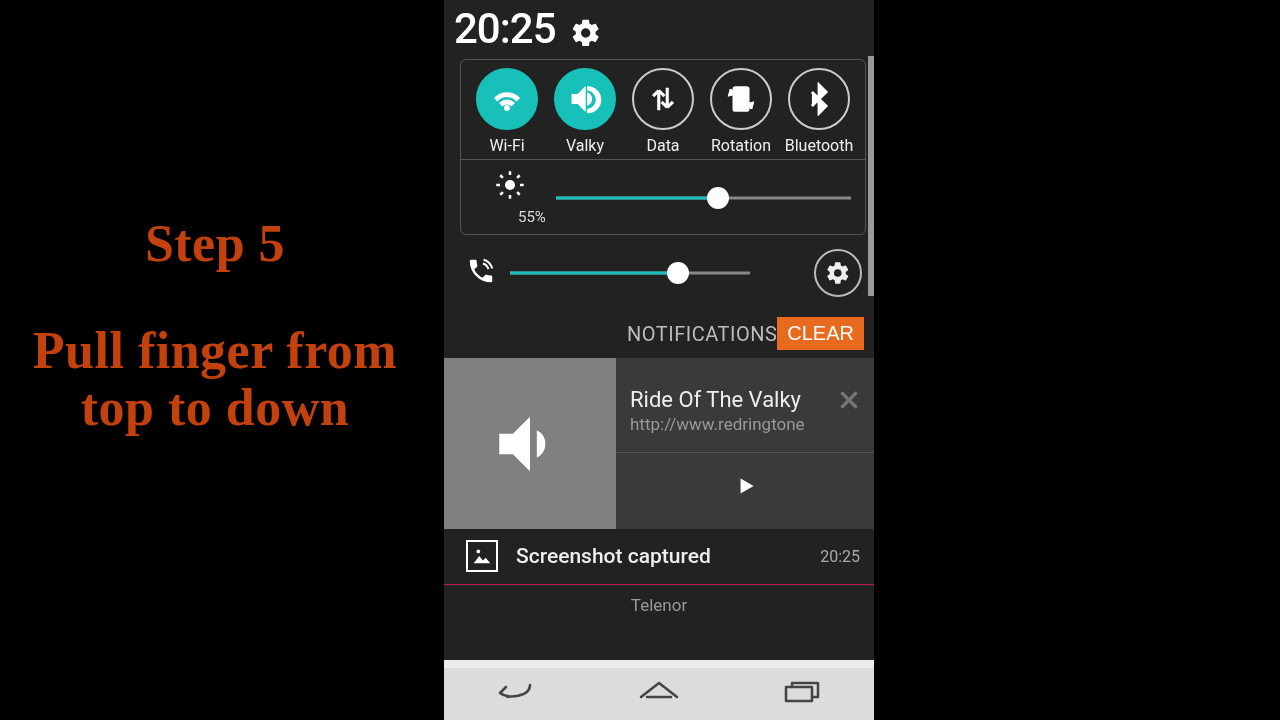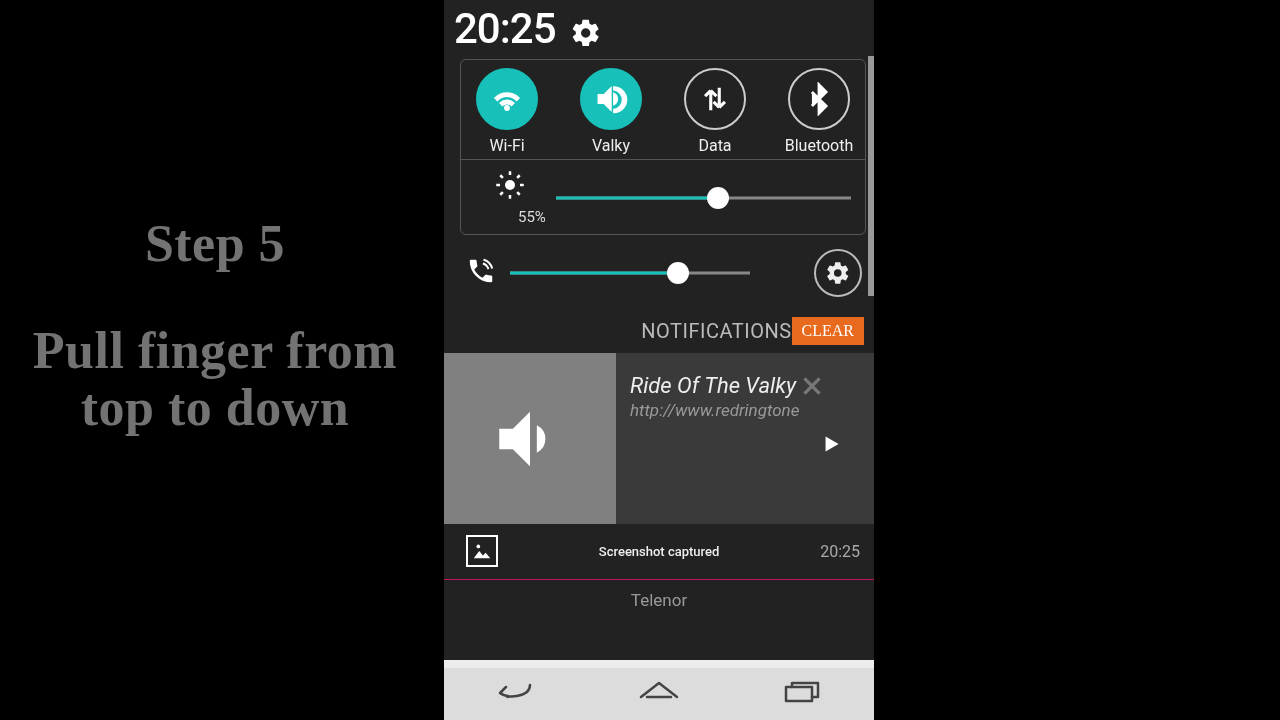--- a/index.html
+++ b/index.html
@@ -7,21 +7,21 @@
     width: 1280px; height: 720px;
     background: #000;
     font-family: Roboto, "Helvetica Neue", Arial, sans-serif;
     overflow: hidden;
     position: relative;
   }
   .instruction {
     position: absolute;
     left: 20px; top: 215px;
     width: 390px;
-    color: #737373;
+    color: #c2410c;
     text-align: center;
     font-family: "Brush Script MT", cursive;
     font-weight: 800;
     font-size: 52px;
     line-height: 1.1;
     letter-spacing: 0.5px;
     text-shadow: 2px 2px 0 #000;
   }
   .instruction .title { margin-bottom: 50px; }
 
@@ -104,57 +104,56 @@
     margin-left: auto; cursor: pointer;
   }
   .ring-settings svg { width: 26px; height: 26px; fill: #eee; }
 
   .notif-header {
     display: flex; align-items: center; justify-content: flex-end;
     padding: 10px 10px 8px 10px;
   }
   .notif-title { color: #bbb; font-size: 20px; letter-spacing: 0.5px; }
   .clear-btn {
-    background: #e86a1e; color: #fff; font-size: 16px;
+    background: #e86a1e; color: #fff; font-size: 20px;
     padding: 5px 10px; border: none; cursor: pointer;
     text-transform: uppercase;
-    font-family: Liberation Serif, serif;
   }
 
   .media-notif {
     display: flex; background: #3a3a3a; border-bottom: 1px solid #222;
     height: 172px;
   }
   .album-art {
     width: 172px; background: #808080;
     display: flex; align-items: center; justify-content: center;
   }
   .album-art svg { width: 82px; height: 82px; fill: #fff; }
-  .media-body { flex: 1; padding: 20px 12px 10px 14px; position: relative; display: flex; flex-direction: row; font-style: italic; }
+  .media-body { flex: 1; padding: 29px 12px 10px 14px; position: relative; display: flex; flex-direction: column; }
   .media-head { display: flex; }
   .media-text { flex: 1; overflow: hidden; white-space: nowrap; }
   .media-title { color: #eee; font-size: 22px; }
   .media-sub { color: #999; font-size: 17px; margin-top: 2px; }
   .media-close { width: 26px; height: 26px; cursor: pointer; }
   .media-close svg { width: 100%; height: 100%; stroke: #777; stroke-width: 3; }
   .divider { height: 1px; background: #555; margin: 18px -12px 0 -14px; }
   .media-play { flex: 1; display: flex; align-items: center; justify-content: center; }
   .media-play svg { width: 26px; height: 26px; fill: #fff; cursor: pointer; }
 
   .ss-notif {
     display: flex; align-items: center; gap: 18px;
     padding: 10px 14px 6px 22px;
   }
   .ss-thumb {
     width: 32px; height: 32px; border: 2px solid #fff;
     display: flex; align-items: flex-end; justify-content: center;
     padding: 3px;
   }
   .ss-thumb svg { width: 100%; height: 100%; fill: #fff; }
-  .ss-title { color: #eee; font-size: 13px; flex: 1; font-weight: 500; text-align: center; }
+  .ss-title { color: #eee; font-size: 21px; flex: 1; font-weight: 500; }
   .ss-time { color: #aaa; font-size: 16px; }
 
   .carrier {
     text-align: center; color: #999; font-size: 17px;
     padding: 10px 0 4px; border-top: 1px solid #be185d; margin-top: 6px;
   }
 
   .white-strip {
     position: absolute; left: 0; right: 0; bottom: 52px; height: 8px;
     background: #ececec;
@@ -210,20 +209,30 @@
           </div>
           <div class="toggle-label">Valky</div>
         </div>
         <div class="toggle">
           <div class="toggle-circle">
             <svg viewBox="0 0 24 24" fill="none" stroke-width="2.2">
               <path d="M9 20V6M9 6l-4 4M9 6l4 4M15 4v14M15 18l4-4M15 18l-4-4"></path>
             </svg>
           </div>
           <div class="toggle-label">Data</div>
+        </div>
+        <div class="toggle">
+          <div class="toggle-circle">
+            <svg viewBox="0 0 24 24" fill="none" stroke-width="2">
+              <rect x="7" y="4" width="10" height="16" rx="1"></rect>
+              <path d="M4 9a8 8 0 012-3M20 15a8 8 0 01-2 3"></path>
+              <path d="M5 5l-1 4 4-1M19 19l1-4-4 1"></path>
+            </svg>
+          </div>
+          <div class="toggle-label">Rotation</div>
         </div>
         <div class="toggle">
           <div class="toggle-circle">
             <svg viewBox="0 0 24 24" fill="none" stroke-width="2">
               <path d="M7 7l10 10-5 5V2l5 5L7 17"></path>
             </svg>
           </div>
           <div class="toggle-label">Bluetooth</div>
         </div>
       </div>

